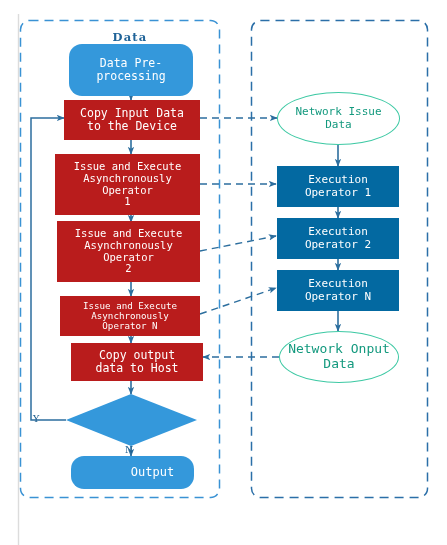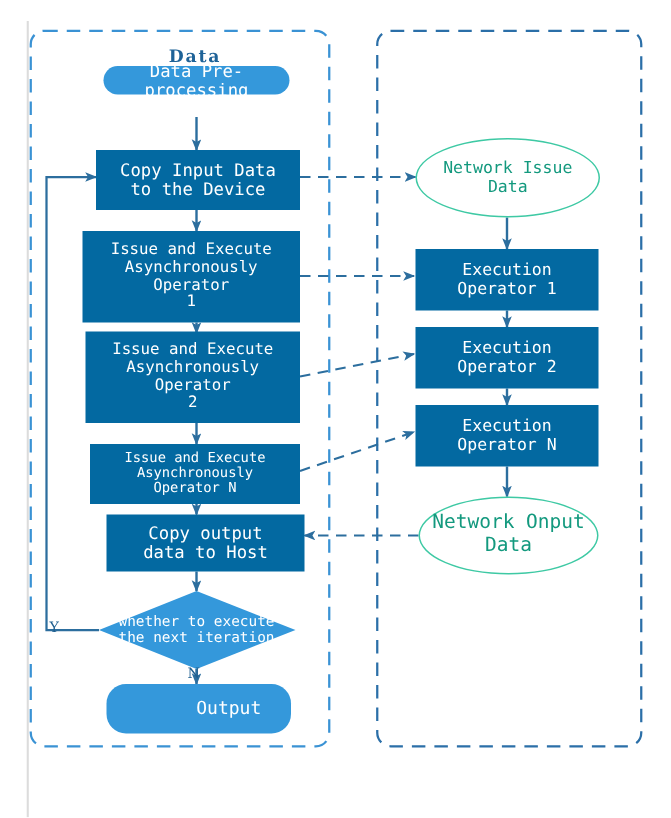--- a/index.html
+++ b/index.html
@@ -30,21 +30,21 @@
     align-items: center;
     justify-content: center;
     text-align: center;
     color: #ffffff;
     font-family: "DejaVu Sans Mono", monospace;
     line-height: 1.12;
     white-space: pre-line;
     z-index: 5;
   }
   .host-box {
-    background: #0369a1;
+    background: #b91c1c;
   }
   .host-round {
     background: #3498db;
     border-radius: 13px;
   }
   .dev-box {
     background: #0369a1;
   }
   .ellipse-node {
     position: absolute;
@@ -147,21 +147,21 @@
     <path d="M200,251 L276,236" stroke="#2c6e9e" stroke-width="1.4" stroke-dasharray="7 5" fill="none" marker-end="url(#arw)"></path>
 
     <path d="M200,314 L276,288" stroke="#2c6e9e" stroke-width="1.4" stroke-dasharray="7 5" fill="none" marker-end="url(#arw)"></path>
 
     <path d="M279,357 L203,357" stroke="#2c6e9e" stroke-width="1.4" stroke-dasharray="7 5" fill="none" marker-end="url(#arwL)"></path>
   </svg>
 
   <div class="lane-title" style="left:60px; top:30px; width:140px;">Data</div>
 
 
-  <div class="node host-round" style="left:69px; top:44px; width:124px; height:19px; font-size:11.5px;">Data Pre-
+  <div class="node host-round" style="left:69px; top:44px; width:124px; height:52px; font-size:11.5px;">Data Pre-
 processing</div>
 
   <div class="node host-box" style="left:64px; top:100px; width:136px; height:40px; font-size:11.5px;">Copy Input Data
 to the Device</div>
 
   <div class="node host-box" style="left:55px; top:154px; width:145px; height:61px; font-size:10.5px;">Issue and  Execute
 Asynchronously
 Operator
 1</div>
 
@@ -170,22 +170,20 @@
 Operator
 2</div>
 
   <div class="node host-box" style="left:60px; top:296px; width:140px; height:40px; font-size:9.2px;">Issue and Execute
 Asynchronously
 Operator N</div>
 
   <div class="node host-box" style="left:71px; top:343px; width:132px; height:38px; font-size:11.5px;">Copy output
 data to Host</div>
 
-  <div class="diamond-label" style="left:62px; top:404px; width:138px; height:32px; font-size:9.6px;">whether to execute
-the next iteration</div>
 
   <div class="node host-round" style="left:71px; top:456px; width:123px; height:33px; font-size:12px;padding-left:40px;">Output</div>
 
   <div class="ellipse-node" style="left:277px; top:92px; width:123px; height:53px; font-size:11px;">Network Issue
 Data</div>
 
   <div class="node dev-box" style="left:277px; top:166px; width:122px; height:41px; font-size:11px;">Execution
 Operator 1</div>
 
   <div class="node dev-box" style="left:277px; top:218px; width:122px; height:41px; font-size:11px;">Execution

